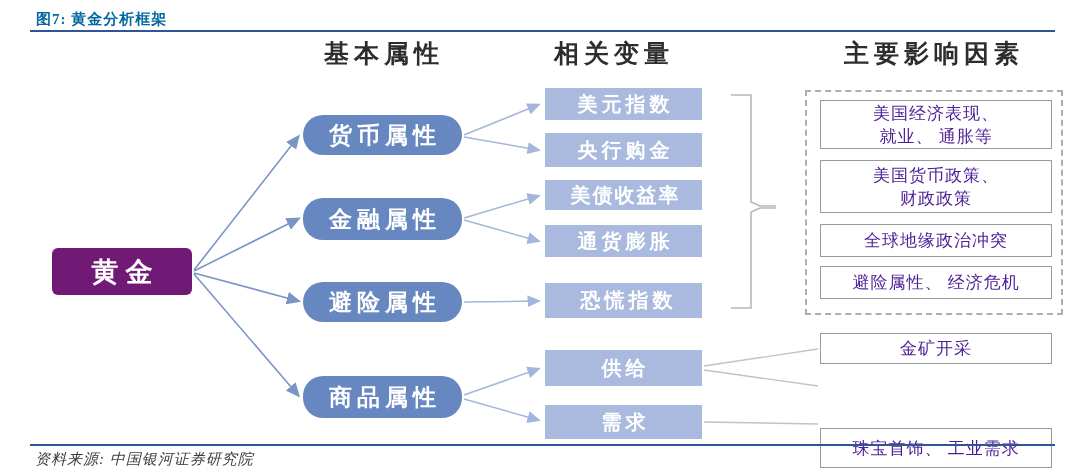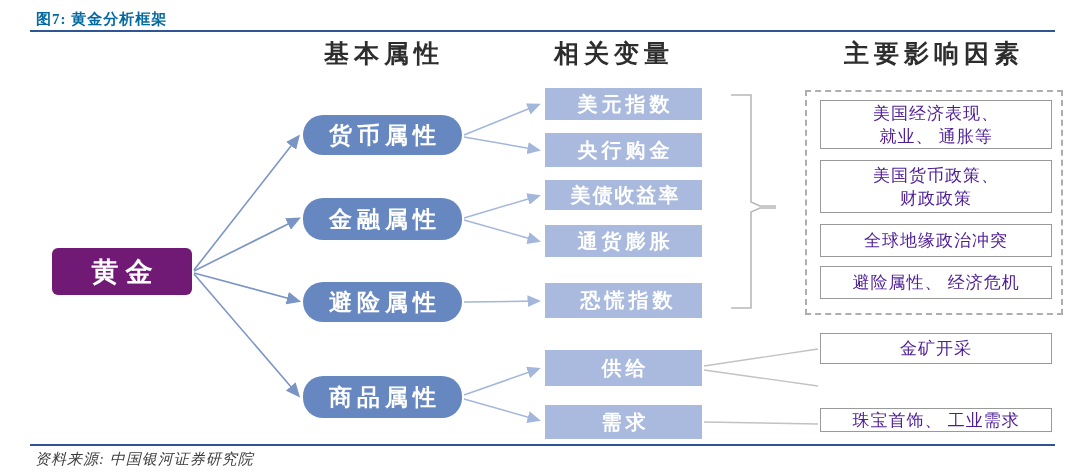--- a/index.html
+++ b/index.html
@@ -112,21 +112,21 @@
     white-space: pre-line;
     letter-spacing: 1px;
   }
   .factor-0 { top: 100px; height: 49px; }
   .factor-1 { top: 160px; height: 53px; }
   .factor-2 { top: 224px; height: 33px; }
   .factor-3 { top: 266px; height: 33px; }
 
   .sd-0 { top: 333px; height: 31px; }
   .sd-1 { top: 370px; height: 31px; }
-  .sd-2 { top: 408px; height: 24px; }
+  .sd-2 { top: 428px; height: 40px; }
 
   .connectors {
     position: absolute;
     left: 0; top: 0;
     width: 1080px; height: 472px;
     pointer-events: none;
   }
   .source-note {
     position: absolute;
     left: 35px; top: 450px;

